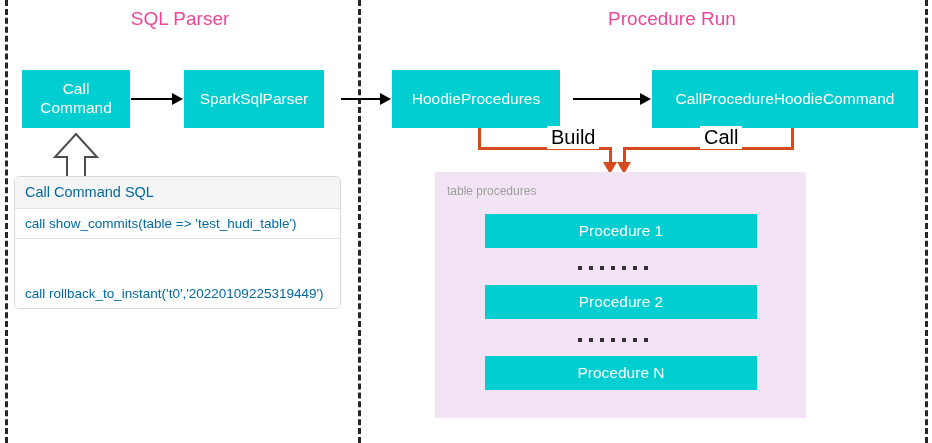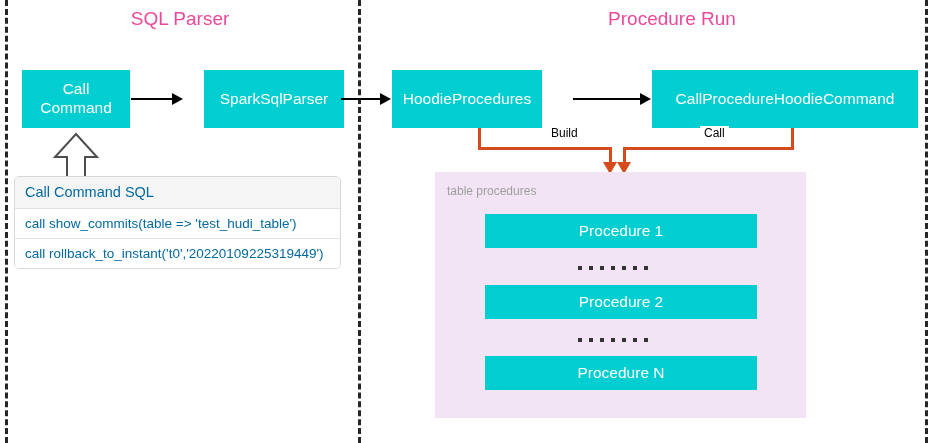--- a/index.html
+++ b/index.html
@@ -92,21 +92,21 @@
   }
   .sqlbox .row {
     background: #ffffff;
     border-bottom: 1px solid #e3e3e3;
     font-size: 13.5px;
     color: #0369a1;
     padding: 7px 10px 7px 10px;
     box-sizing: border-box;
     white-space: nowrap;
   }
-  .sqlbox .row:last-child { border-bottom: none; }
+  .sqlbox .row:last-child { border-bottom: none; margin-top: 40px; }
 
   
   .osegv {
     position: absolute;
     width: 3px;
     background: #D64B1E;
   }
   .osegh {
     position: absolute;
     height: 3px;
@@ -115,21 +115,21 @@
   .oarrow {
     position: absolute;
     width: 0;
     height: 0;
     border-left: 7px solid transparent;
     border-right: 7px solid transparent;
     border-top: 12px solid #D64B1E;
   }
   .olabel {
     position: absolute;
-    font-size: 12px;
+    font-size: 20px;
     color: #000000;
     background: #ffffff;
     padding: 0 4px;
     white-space: nowrap;
   }
 
   
   .panel {
     position: absolute;
     background: #F2E4F4;
@@ -166,38 +166,38 @@
   <div class="section-title" style="left:552px; top:8px; width:240px;text-align:center;">Procedure Run</div>
 
   <div class="tealbox" style="left:22px; top:70px; width:108px; height:58px; flex-direction:column;">
     <span>Call</span>
     <span>Command</span>
   </div>
 
   <div class="connector" style="left:131px; top:98px; width:42px;"></div>
   <div class="arrowhead" style="left:172px; top:93px;"></div>
 
-  <div class="tealbox" style="left:184px; top:70px; width:140px; height:58px;margin-left:20px;">
+  <div class="tealbox" style="left:184px; top:70px; width:140px; height:58px;">
     <span>SparkSqlParser</span>
   </div>
 
   <div class="connector" style="left:341px; top:98px; width:40px;"></div>
   <div class="arrowhead" style="left:380px; top:93px;"></div>
 
   <svg class="blockarrow" style="left:52px; top:131px;" width="48" height="48" viewBox="0 0 48 48">
     <polygon points="24,3 45,26 33,26 33,46 15,46 15,26 3,26" fill="#ffffff" stroke="#4d4d4d" stroke-width="2"></polygon>
   </svg>
 
   <div class="sqlbox" style="left:14px; top:176px; width:327px;">
     <div class="hdr">Call Command SQL</div>
     <div class="row">call show_commits(table =&gt; 'test_hudi_table')</div>
     <div class="row">call rollback_to_instant('t0','20220109225319449')</div>
   </div>
 
-  <div class="tealbox" style="left:392px; top:70px; width:150px; height:58px;">
+  <div class="tealbox" style="left:392px; top:70px; width:168px; height:58px;">
     <span>HoodieProcedures</span>
   </div>
 
   <div class="connector" style="left:573px; top:98px; width:68px;"></div>
   <div class="arrowhead" style="left:640px; top:93px;"></div>
 
   <div class="tealbox" style="left:652px; top:70px; width:266px; height:58px;">
     <span>CallProcedureHoodieCommand</span>
   </div>
 

